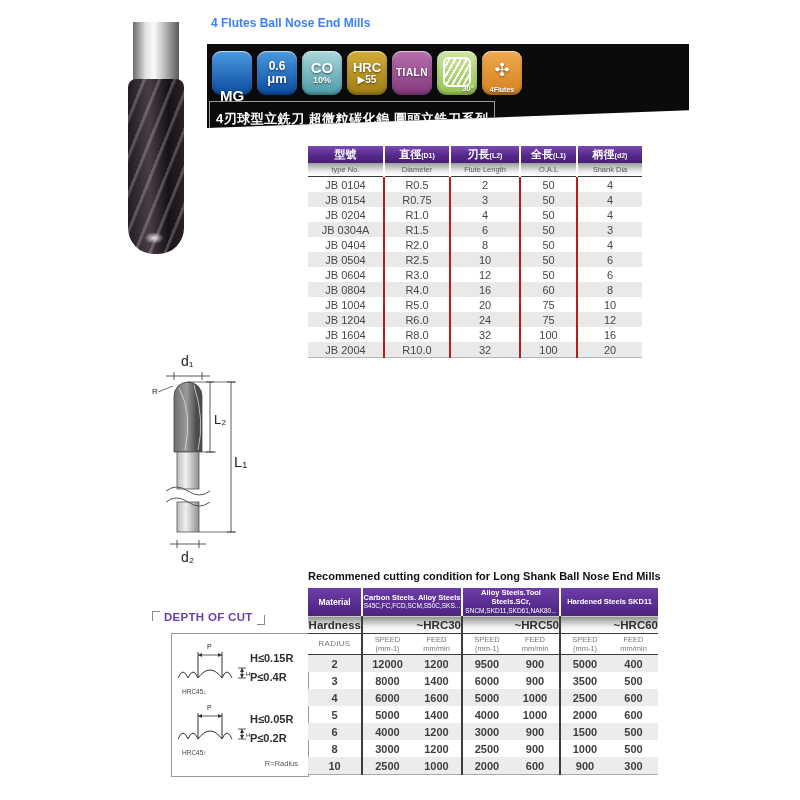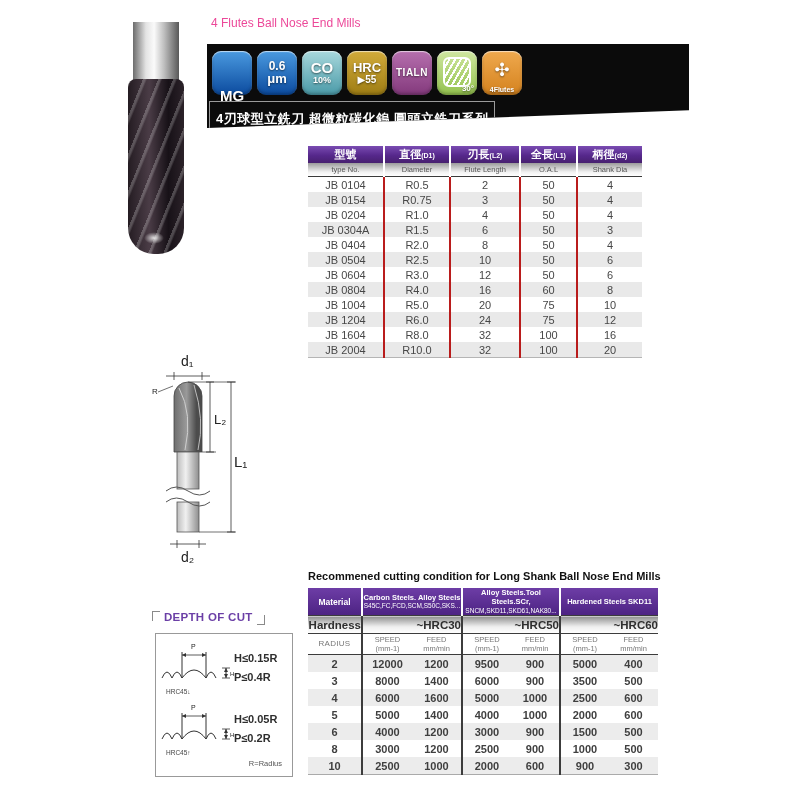--- a/index.html
+++ b/index.html
@@ -12,21 +12,21 @@
     background:linear-gradient(90deg,#6c6c6c,#e3e3e3 28%,#fafafa 46%,#bdbdbd 68%,#585858);}
   #photo .flutes{position:absolute;left:0;top:57px;width:56px;height:175px;
     border-radius:8px 8px 26px 26px;
     background:
       repeating-linear-gradient(112deg,rgba(255,255,255,.22) 0 2px,rgba(255,255,255,0) 4px 14px),
       linear-gradient(90deg,#241c22,#4a3c46 38%,#171117 72%,#2b2229);}
   #photo .tip-glint{position:absolute;left:16px;top:210px;width:20px;height:12px;border-radius:50%;
     background:radial-gradient(ellipse at center,rgba(255,255,255,.85),rgba(255,255,255,0) 70%);}
 
   
-  #main-title{position:absolute;left:211px;top:16px;font-size:12px;font-weight:normal;color:#ec4899;}
+  #main-title{position:absolute;left:211px;top:16px;font-size:12px;font-weight:bold;color:#3b82f6;}
   #banner{position:absolute;left:207px;top:44px;width:482px;height:84px;background:#0b0b0b;
     clip-path:polygon(0 0,100% 0,100% 79%,0 100%);}
   #badges{position:absolute;left:5px;top:7px;display:flex;gap:5px;}
   .badge{position:relative;width:40px;height:44px;border-radius:9px;display:flex;flex-direction:column;
     align-items:center;justify-content:center;color:#fff;
     box-shadow:inset 0 1px 1px rgba(255,255,255,.65), inset 0 -2px 3px rgba(0,0,0,.25);}
   .badge .b1,.badge .b2{line-height:1.05;text-shadow:0 1px 2px rgba(0,0,0,.55);font-weight:bold;text-align:center;}
   .badge-mg .b1{font-size:15px;margin-top:45px;}
   .badge-micron .b1{font-size:12px;}
   .badge-micron .b2{font-size:13px;}
@@ -57,21 +57,21 @@
   #spec tbody tr:nth-child(even) td{background:#e9e9e9;}
   #spec tbody tr:last-child td{border-bottom:1px solid #b5b5b5;}
 
   
   #diagram{position:absolute;left:148px;top:352px;}
 
   
   #dcut-title{position:absolute;left:152px;top:611px;color:#6b3fa6;font-size:11.5px;font-weight:bold;letter-spacing:.3px;}
   .corner-l{display:inline-block;width:7px;height:9px;border-left:1.5px solid #8a8a8a;border-top:1.5px solid #8a8a8a;margin-right:4px;vertical-align:top;}
   .corner-r{display:inline-block;width:7px;height:9px;border-right:1.5px solid #8a8a8a;border-bottom:1.5px solid #8a8a8a;margin-left:4px;vertical-align:-4px;}
-  #dcut-box{position:absolute;left:155px;top:633px;width:136px;height:142px;border:1px solid #999;background:#fff;}
+  #dcut-box{position:absolute;left:171px;top:633px;width:136px;height:142px;border:1px solid #999;background:#fff;}
   .dcut-row{position:relative;display:flex;align-items:center;padding:6px 4px 0 4px;}
   .dcut-fig{width:74px;}
   .dcut-fig .fig-label{font-size:6.5px;color:#444;margin:-2px 0 0 6px;}
   .dcut-vals{font-size:11px;font-weight:bold;color:#2e2e2e;line-height:1.7;}
   #dcut-note{position:absolute;right:10px;bottom:8px;font-size:7.5px;color:#555;}
 
   
   #cut-title{position:absolute;left:308px;top:570px;font-size:11px;font-weight:bold;color:#111;}
   #cut{position:absolute;left:308px;top:588px;width:350px;border-collapse:collapse;table-layout:fixed;}
   #cut th,#cut td{padding:0;text-align:center;overflow:hidden;}

